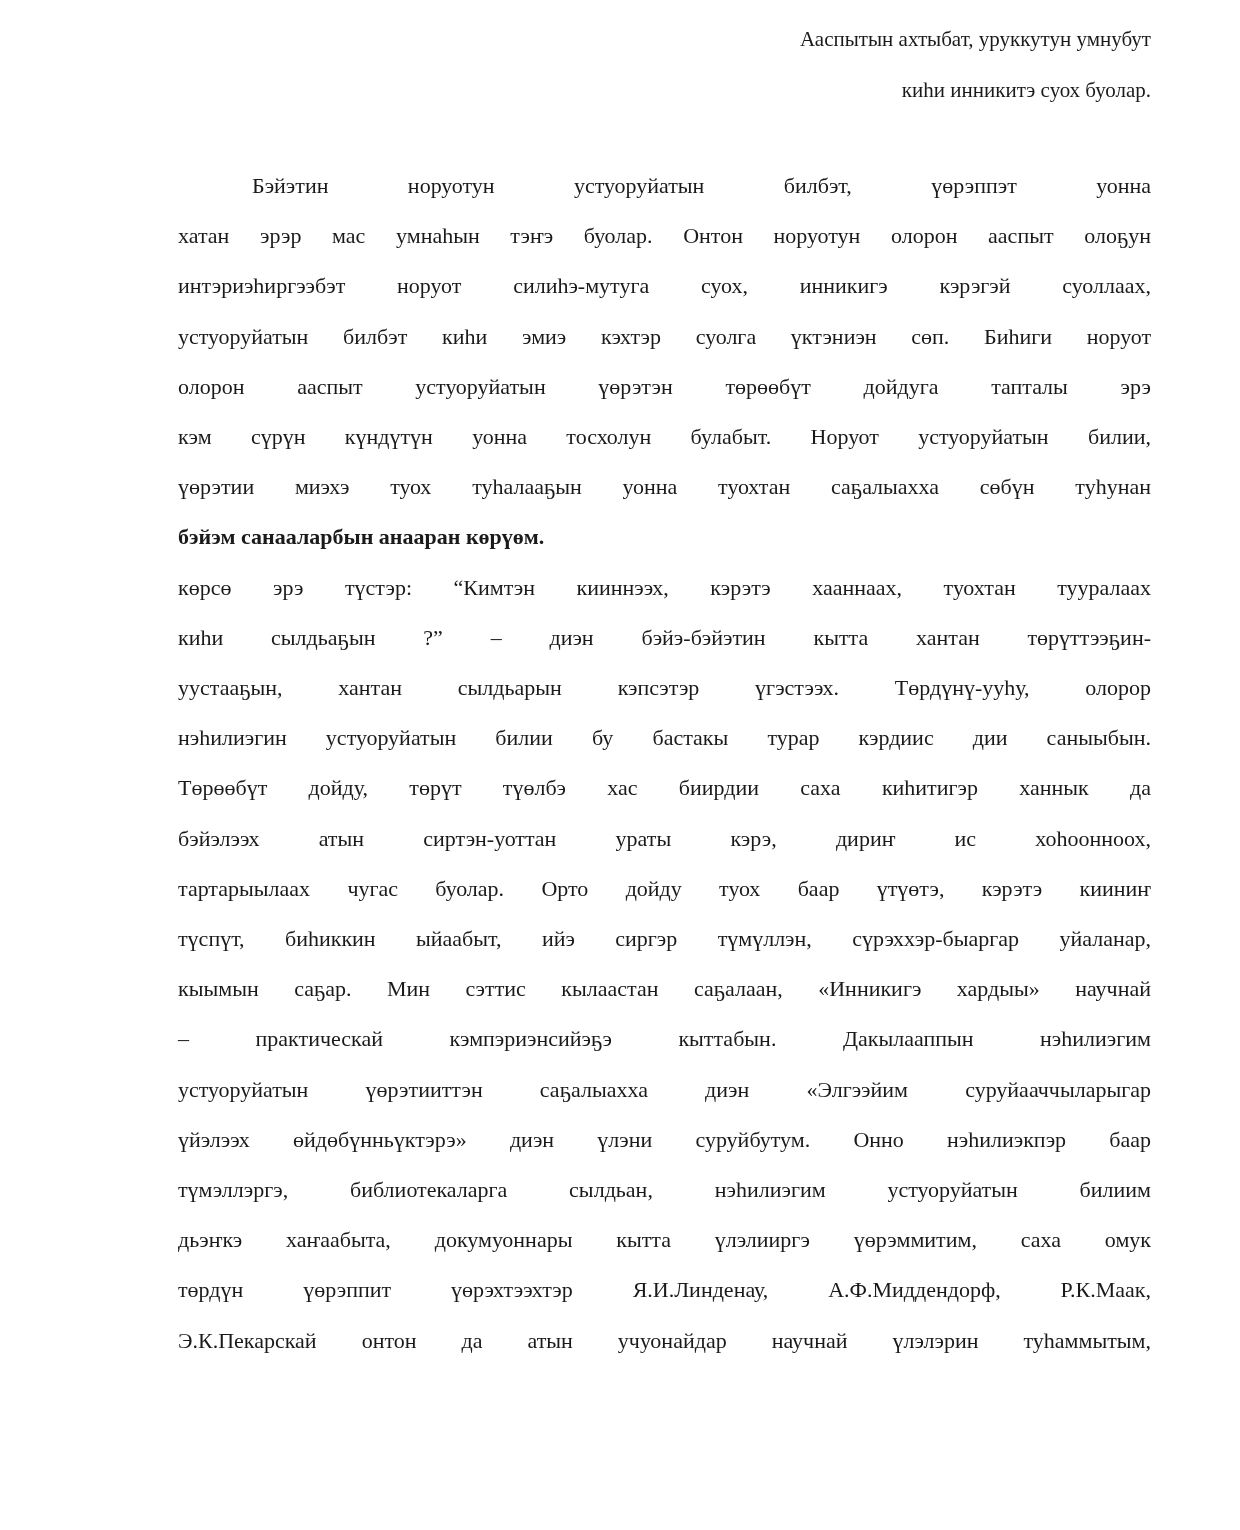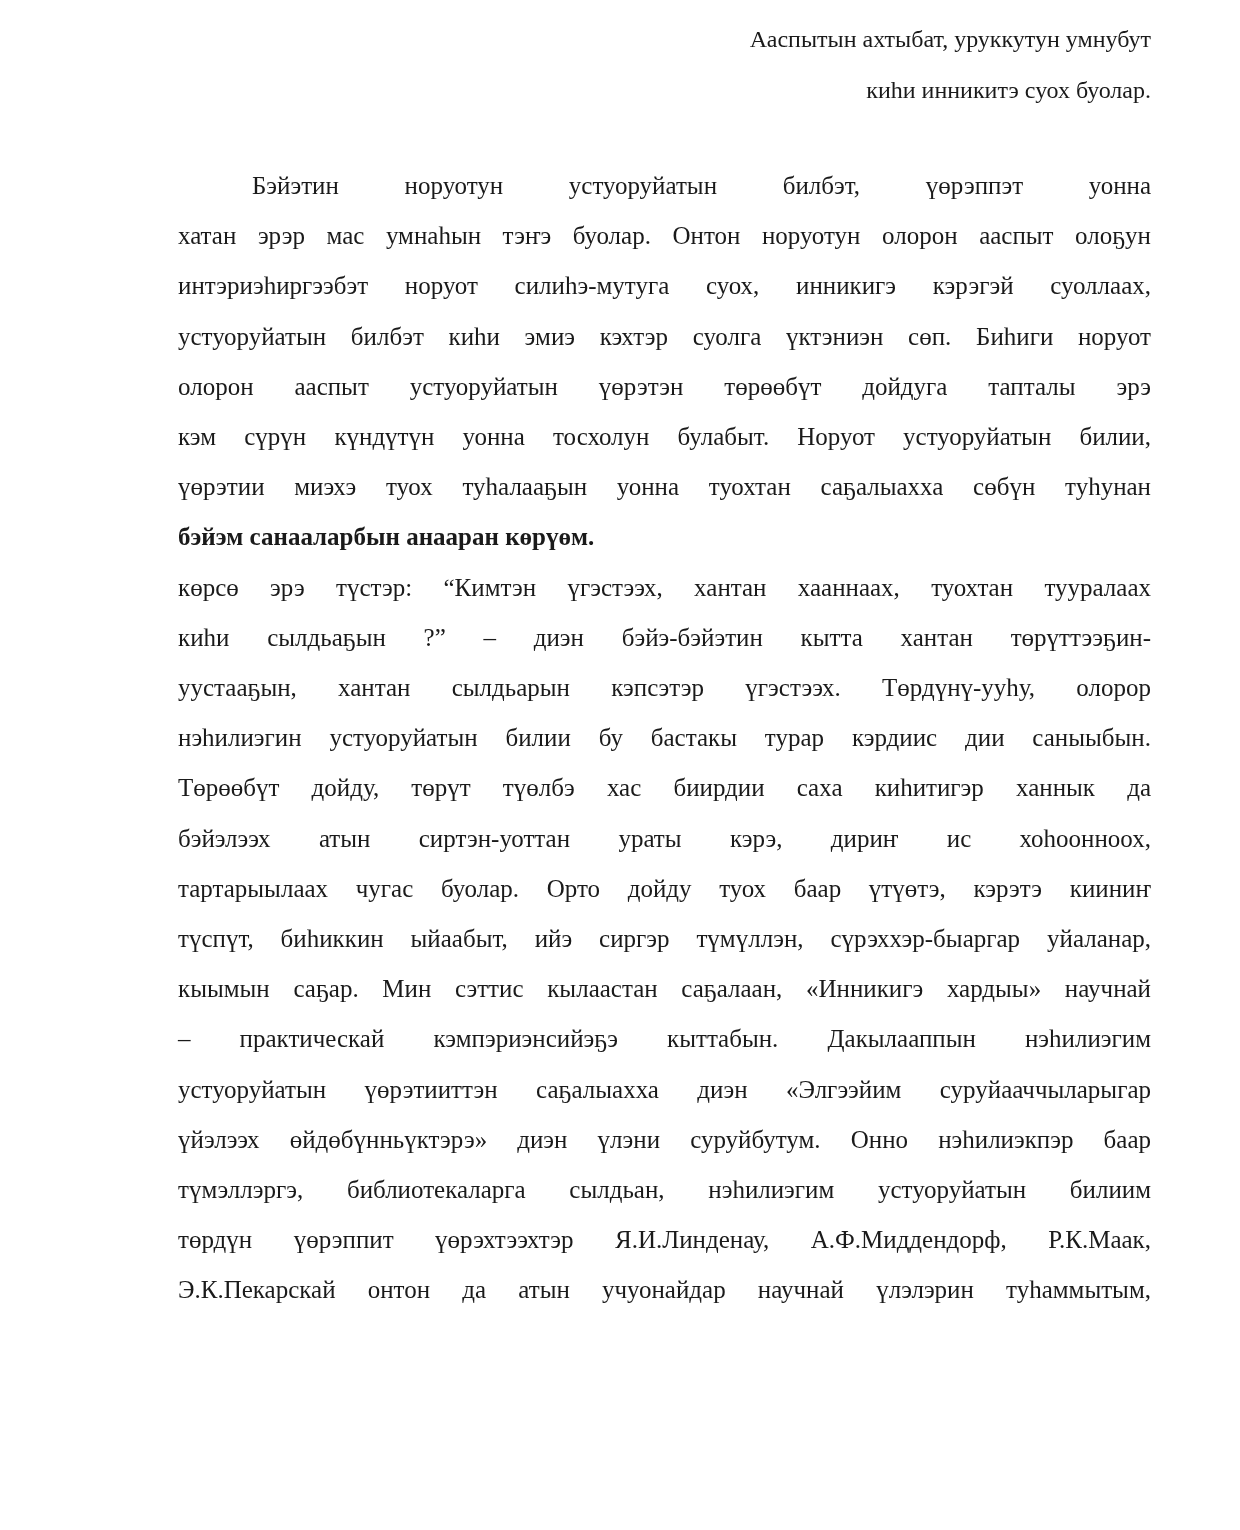--- a/index.html
+++ b/index.html
@@ -19,31 +19,31 @@
       position: absolute;
       left: 178px;
       top: 0;
       width: 973px;
     }
     .epigraph {
       position: absolute;
       right: 0;
       top: 14px;
       text-align: right;
-      font-size: 24px;
+      font-size: 21px;
       line-height: 50.5px;
       white-space: nowrap;
     }
     .epigraph .line { display: block; }
     .body {
       position: absolute;
       left: 0;
       top: 161px;
       width: 973px;
-      font-size: 25px;
+      font-size: 22px;
       line-height: 50.2px;
     }
     .para {
       margin: 0;
       text-align: justify;
       text-indent: 74px;
     }
     .para .ln {
       display: block;
       text-align: justify;
@@ -71,31 +71,32 @@
       <span class="ln rest">хатан эрэр мас умнаһын тэҥэ буолар.  Онтон норуотун олорон ааспыт олоҕун</span>
       <span class="ln rest">интэриэһиргээбэт норуот силиһэ-мутуга суох, инникигэ кэрэгэй суоллаах,</span>
       <span class="ln rest">устуоруйатын билбэт киһи эмиэ кэхтэр суолга үктэниэн сөп. Биһиги норуот</span>
       <span class="ln rest">олорон ааспыт устуоруйатын үөрэтэн төрөөбүт дойдуга тапталы эрэ</span>
       <span class="ln rest">кэм сүрүн күндүтүн уонна тосхолун булабыт. Норуот устуоруйатын билии,</span>
       <span class="ln rest">үөрэтии  миэхэ туох туһалааҕын уонна туохтан саҕалыахха сөбүн туһунан</span>
       <span class="ln rest last">бэйэм санааларбын анааран көрүөм.</span>
     </div>
 
     <div class="para">
-      <span class="ln rest">көрсө эрэ түстэр: “Кимтэн үгэстээх, хантан хааннаах, туохтан тууралаах</span>
+      <span class="ln rest">көрсө эрэ түстэр: “Кимтэн кииннээх, кэрэтэ хааннаах, туохтан тууралаах</span>
       <span class="ln rest">киһи сылдьаҕын ?” – диэн бэйэ-бэйэтин кытта хантан төрүттээҕин-</span>
       <span class="ln rest">уустааҕын, хантан сылдьарын кэпсэтэр үгэстээх. Төрдүнү-ууһу, олорор</span>
       <span class="ln rest">нэһилиэгин устуоруйатын билии бу бастакы турар кэрдиис дии саныыбын.</span>
       <span class="ln rest">Төрөөбүт дойду, төрүт түөлбэ хас биирдии саха киһитигэр ханнык да</span>
       <span class="ln rest">бэйэлээх атын сиртэн-уоттан ураты кэрэ, дириҥ ис хоһооннoох,</span>
       <span class="ln rest">тартарыылаах чугас буолар. Орто дойду туох баар үтүөтэ, кэрэтэ кииниҥ</span>
       <span class="ln rest">түспүт, биһиккин ыйаабыт, ийэ сиргэр түмүллэн, сүрэххэр-быаргар уйаланар,</span>
       <span class="ln rest">кыымын саҕар. Мин сэттис кылаастан саҕалаан, «Инникигэ хардыы» научнай</span>
       <span class="ln rest">– практическай кэмпэриэнсийэҕэ кыттабын. Дакылааппын нэһилиэгим</span>
       <span class="ln rest">устуоруйатын үөрэтииттэн саҕалыахха диэн  «Элгээйим суруйааччыларыгар</span>
       <span class="ln rest">үйэлээх өйдөбүнньүктэрэ» диэн үлэни суруйбутум. Онно нэһилиэкпэр баар</span>
       <span class="ln rest">түмэллэргэ, библиотекаларга сылдьан, нэһилиэгим устуоруйатын билиим</span>
+      <span class="ln rest">дьэҥкэ хаҥаабыта, докумуоннары кытта үлэлииргэ үөрэммитим, саха омук</span>
       <span class="ln rest">төрдүн үөрэппит үөрэхтээхтэр Я.И.Линденау,  А.Ф.Миддендорф, Р.К.Маак,</span>
       <span class="ln rest">Э.К.Пекарскай онтон да атын учуонайдар научнай үлэлэрин туһаммытым,</span>
     </div>
 
   </div>
 </div>
 
 </body></html>

